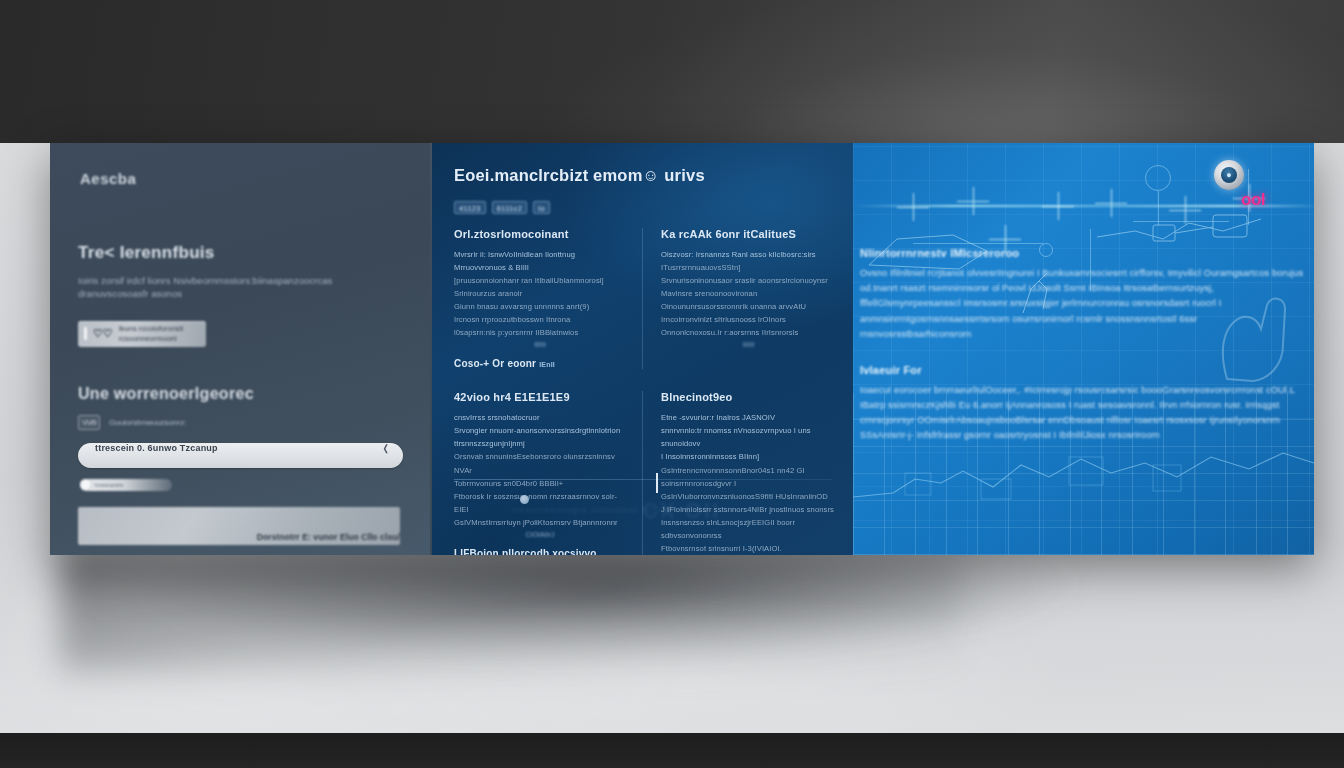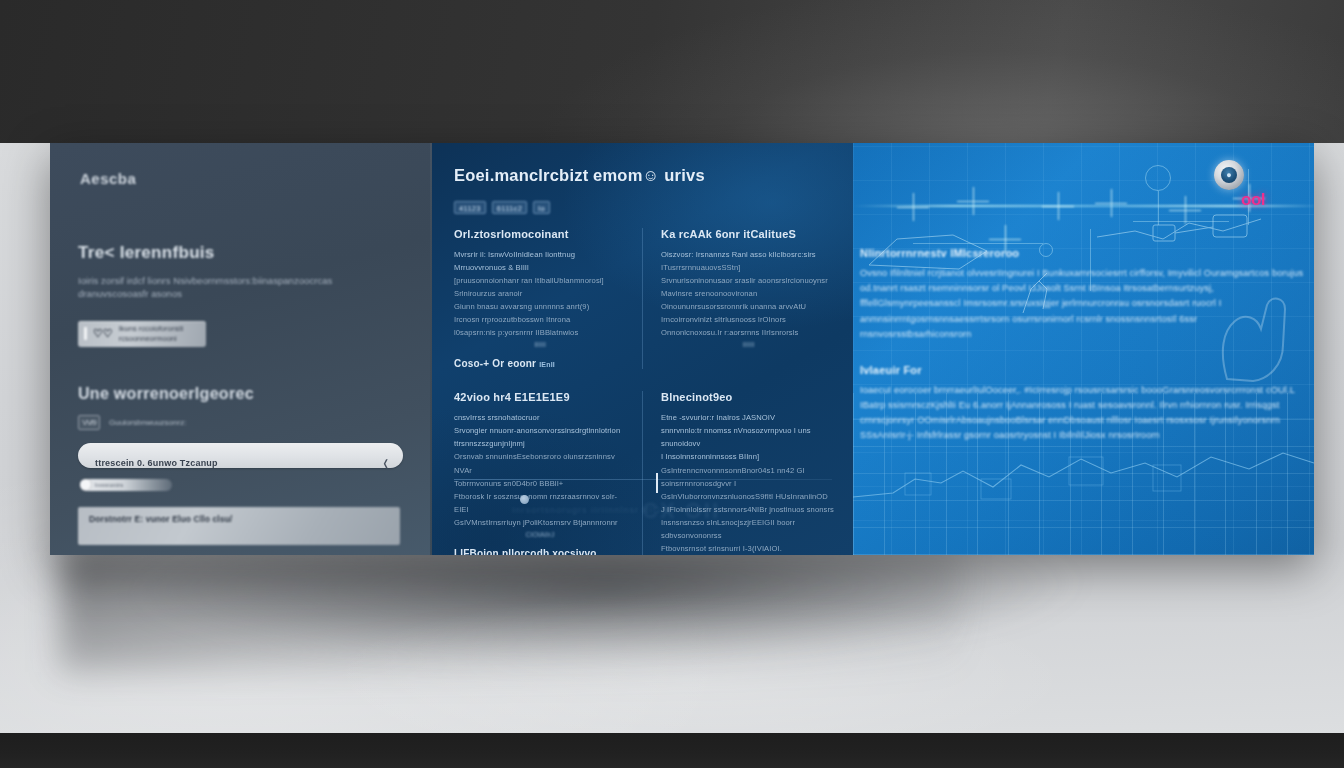--- a/index.html
+++ b/index.html
@@ -121,21 +121,21 @@
     display:flex;align-items:center;justify-content:center;
     font-size:8px;color:#c3cbd4;letter-spacing:-1px;
   }
   .sb-row-icon .txt { font-size:8px;color:#b3bdc8; }
 
   .sb-select {
     margin-top: 13px;
     width: 325px; height: 25px;
     border-radius: 13px;
     background: linear-gradient(180deg,#eceef0 0%, #dfe2e6 55%, #d2d6da 100%);
-    display:flex; align-items:flex-end; justify-content:space-between;
+    display:flex; align-items:flex-start; justify-content:space-between;
     padding: 0 13px 0 17px;
     box-shadow: 0 1px 2px rgba(0,0,0,0.22);
     filter: blur(0.7px);
   }
   .sb-select .val { font-size:9px;color:#3a4350;font-weight:700;letter-spacing:0.2px;filter:blur(0.5px); }
   .sb-select .chev { font-size:9px;color:#4a5361;transform:scaleX(0.8); }
 
   .sb-toggle {
     margin-top: 11px; margin-left: 2px;
     width: 92px; height: 12px;
@@ -145,22 +145,23 @@
     filter: blur(1.2px);
   }
   .sb-toggle .knob { width:11px;height:11px;border-radius:50%;background:#f4f6f8;margin-left:0px;box-shadow:0 0 2px rgba(0,0,0,0.3); }
   .sb-toggle .tl { font-size:5.5px;color:#4a5361;margin-left:4px;letter-spacing:0.4px; }
 
   .sb-card {
     margin-top: 16px;
     width: 322px; height: 38px;
     border-radius: 2px;
     background: linear-gradient(120deg, #b7bdc4 0%, #c3c9cf 35%, #a8b0b8 72%, #9aa3ac 100%);
-    padding: 7px 0 0 11px;
+    padding: 25px 0 0 11px;
     filter: blur(0.85px);
+    text-align: right;
   }
   .sb-card .t { font-size:8.5px;color:#2f3845;font-weight:700;letter-spacing:0.1px; }
 
   .sb-list { margin-top: 14px; width: 312px; }
   .sb-list-item {
     font-size: 10px; color: #c3ccd6;
     padding: 7px 0 8px 2px;
     filter: blur(0.85px);
   }
 

